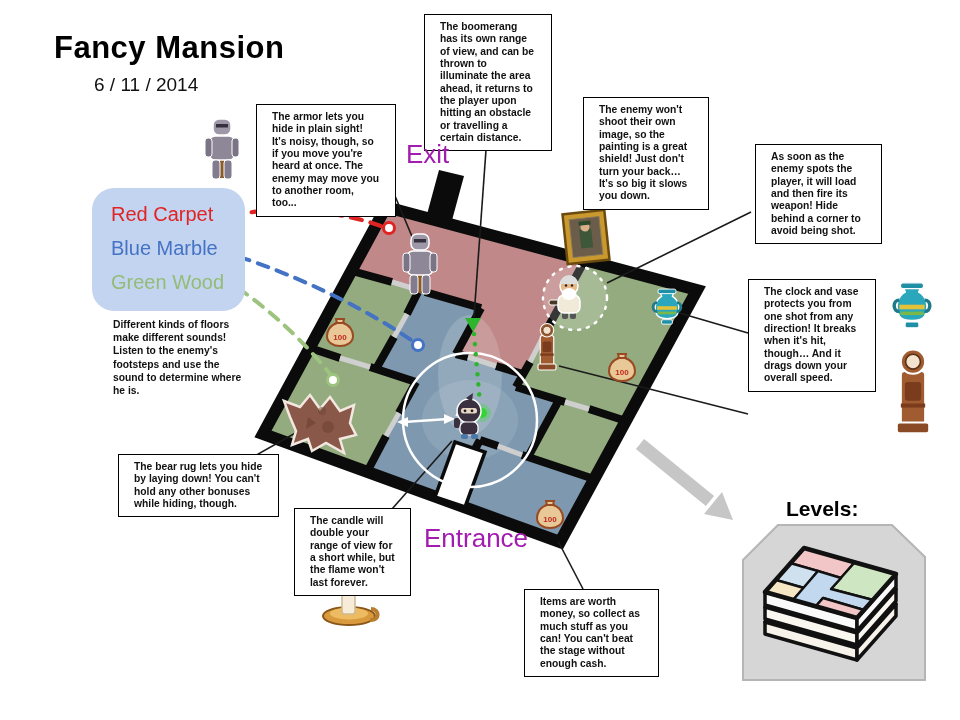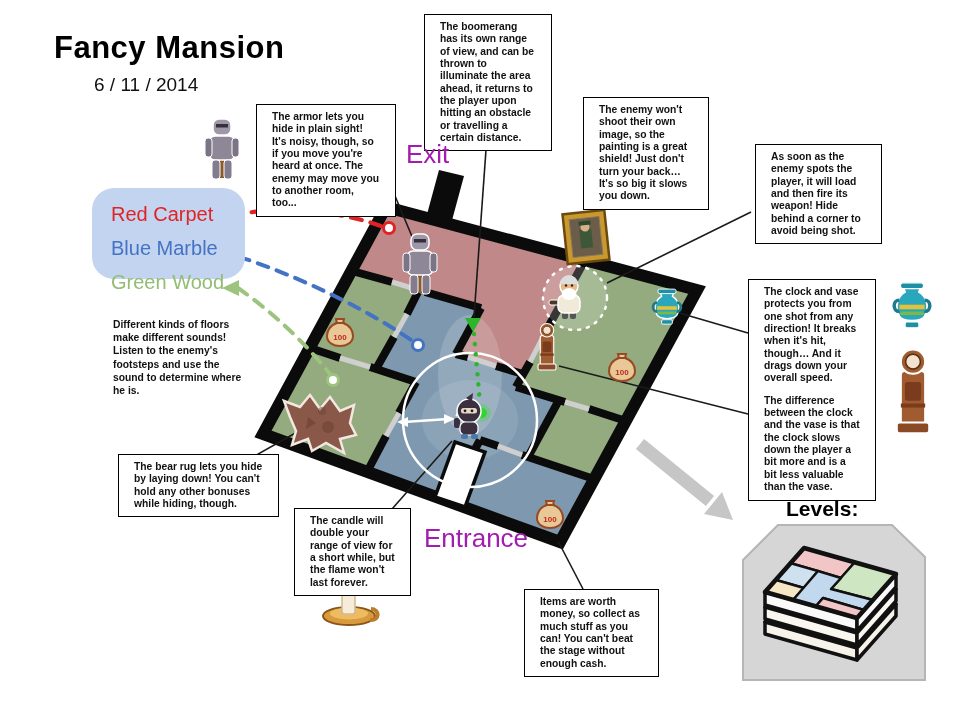--- a/index.html
+++ b/index.html
@@ -236,33 +236,32 @@
       <path d="M776,580 L804,588 L793,600 L765,592 Z" fill="#f5e6c4" stroke="#111" stroke-width="2.5"></path>
       <path d="M818,571 L841,578 L831,589 L873,600 L864,610 L823,598 L816,606 L793,600 Z" fill="#c2d8ee" stroke="#111" stroke-width="2.5"></path>
       <path d="M823,598 L864,610 L857,618 L816,606 Z" fill="#f2c6c6" stroke="#111" stroke-width="2.5"></path>
       <path d="M804,548 L896,574 L857,618 L765,592 Z" fill="none" stroke="#111" stroke-width="4.5"></path>
     </g>
   </svg>
 
   <div class="txt title" style="left:54px;top:30px;">Fancy Mansion</div>
   <div class="txt date" style="left:94px;top:74px;">6 / 11 / 2014</div>
 
-  <div class="legend-box" style="left:92px;top:188px;width:153px;height:91px;">
+  <div class="legend-box" style="left:92px;top:188px;width:153px;height:123px;">
     <div class="legend-item" style="color: rgb(224, 36, 36);">Red Carpet</div>
     <div class="legend-item" style="color: rgb(68, 114, 196);">Blue Marble</div>
     <div class="legend-item" style="color: rgb(147, 188, 117);">Green Wood</div>
   </div>
 
   <div class="note" style="left:424px;top:14px;width:128px;">The boomerang has its own range of view, and can be thrown to illuminate the area ahead, it returns to the player upon hitting an obstacle or travelling a certain distance.</div>
   <div class="note" style="left:583px;top:97px;width:126px;">The enemy won't shoot their own image, so the painting is a great shield! Just don't turn your back… It's so big it slows you down.</div>
   <div class="note" style="left:256px;top:104px;width:140px;">The armor lets you hide in plain sight! It's noisy, though, so if you move you're heard at once. The enemy may move you to another room, too...</div>
   <div class="note" style="left:743px;top:144px;width:127px;margin-left:12px;">As soon as the enemy spots the player, it will load and then fire its weapon! Hide behind a corner to avoid being shot.</div>
   <div class="note" style="left:748px;top:279px;width:128px;">
     <div class="para">The clock and vase protects you from one shot from any direction! It breaks when it's hit, though… And it drags down your overall speed.</div>
-    <div class="para">The difference between the clock and the vase is that the clock slows down the player a bit more and is a bit less valuable than the vase.</div>
   </div>
   <div class="plain-note" style="left:113px;top:318px;width:138px;">Different kinds of floors make different sounds! Listen to the enemy's footsteps and use the sound to determine where he is.</div>
   <div class="note" style="left:118px;top:454px;width:161px;">The bear rug lets you hide by laying down! You can't hold any other bonuses while hiding, though.</div>
   <div class="note" style="left:294px;top:508px;width:117px;">The candle will double your range of view for a short while, but the flame won't last forever.</div>
   <div class="note" style="left:524px;top:589px;width:135px;">Items are worth money, so collect as much stuff as you can! You can't beat the stage without enough cash.</div>
 
   <div class="txt map-label" style="left:406px;top:139px;">Exit</div>
   <div class="txt map-label" style="left:424px;top:523px;">Entrance</div>
   <div class="txt levels-label" style="left:786px;top:497px;">Levels:</div>
 

